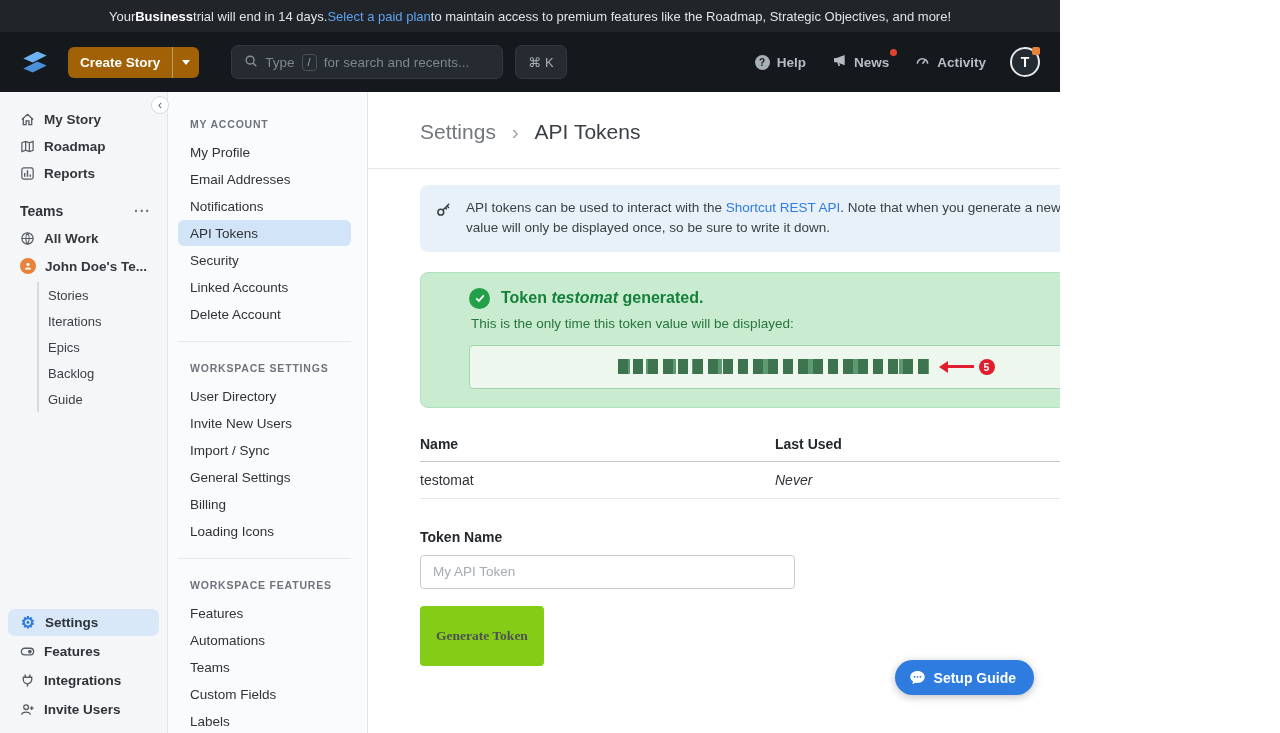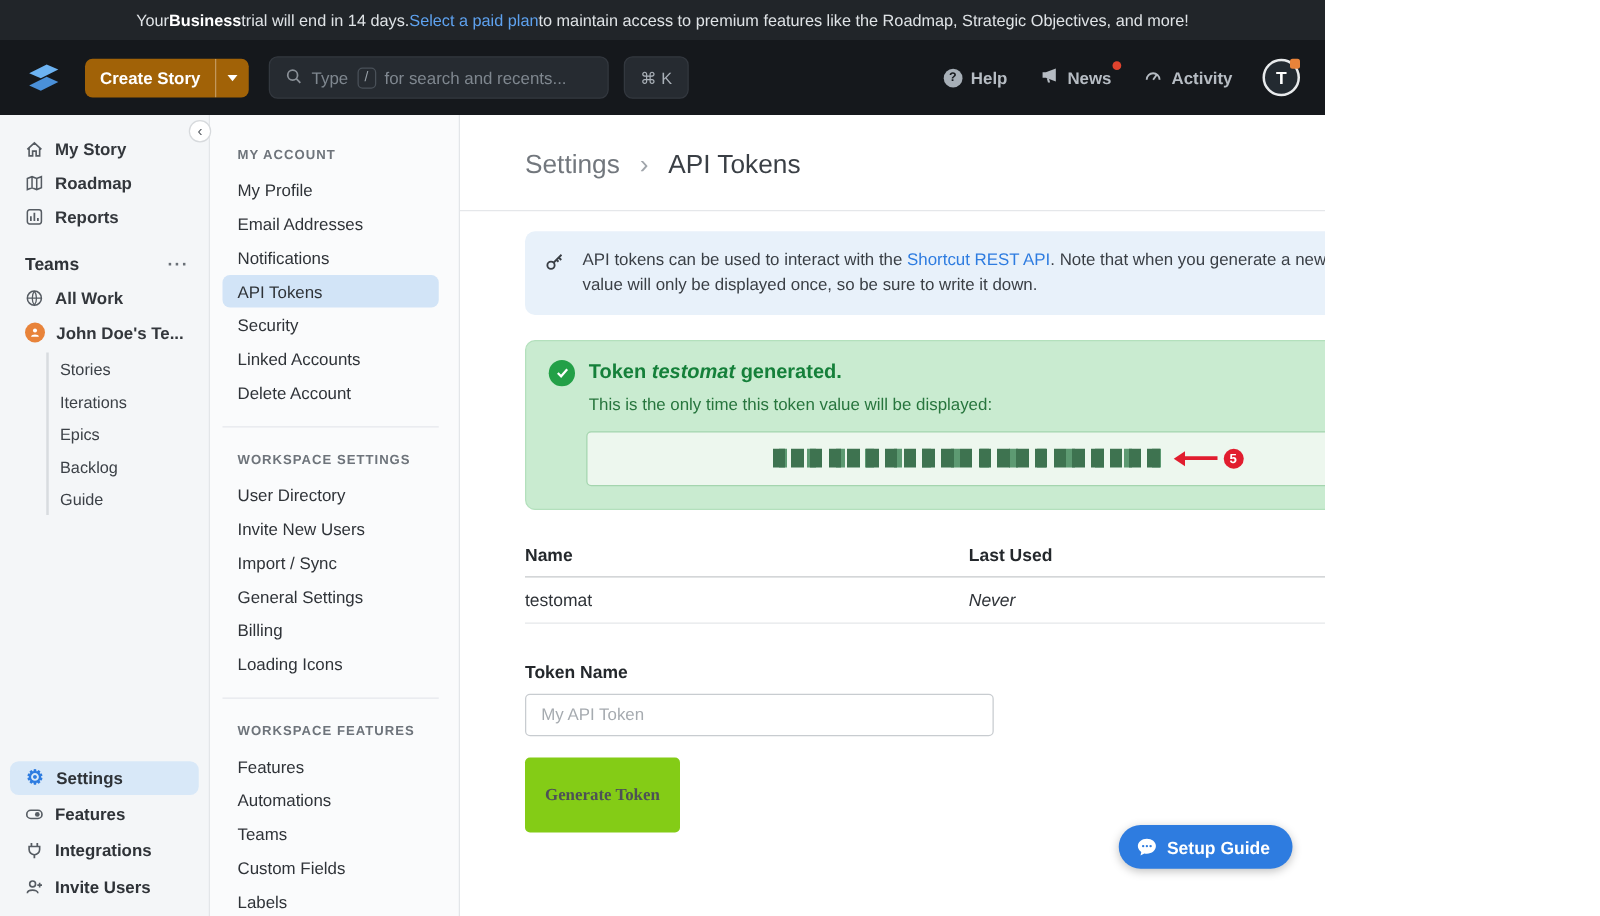--- a/index.html
+++ b/index.html
@@ -13,21 +13,21 @@
   .trial-banner .link { color:#5ea2ef; cursor:pointer; }
 
   
   .topbar { height:60px; background:#15181c; display:flex; align-items:center; padding:0 20px; }
   .logo { width:34px; height:30px; margin-right:14px; display:flex; align-items:center; }
   .create-story { display:flex; background:#a16207; border-radius:6px; overflow:hidden; color:#fff; cursor:pointer; }
   .cs-main { padding:8px 12px; font-size:13.5px; font-weight:700; }
   .cs-caret { padding:8px 9px; border-left:1px solid rgba(255,255,255,.35); display:flex; align-items:center; }
   .caret-down { width:0; height:0; border:4px solid transparent; border-top:5px solid #fff; margin-top:4px; }
   .search-box { width:272px; height:34px; background:#262b31; border:1px solid #33383f; border-radius:7px;
-    display:flex; align-items:center; gap:7px; padding:0 12px; color:#7f878f; font-size:13.5px; margin-left:16px; cursor:text; }
+    display:flex; align-items:center; gap:7px; padding:0 12px; color:#7f878f; font-size:13.5px; margin-left:32px; cursor:text; }
   .slash-key { border:1px solid #4a5159; border-radius:4px; padding:0 5px; font-size:11px; line-height:15px; color:#9aa2aa; }
   .cmdk { height:34px; background:#262b31; border:1px solid #33383f; border-radius:7px; display:flex;
     align-items:center; padding:0 12px; color:#aab1b8; font-size:13px; margin-left:12px; }
   .topbar-spacer { flex:1; }
   .topbar-item { display:flex; align-items:center; gap:7px; color:#b6bcc3; font-size:13.5px; font-weight:600;
     margin-left:26px; position:relative; cursor:pointer; }
   .help-circle { width:15px; height:15px; border-radius:50%; background:#a7afb7; color:#15181c; font-size:10px;
     font-weight:700; display:flex; align-items:center; justify-content:center; }
   .red-dot { position:absolute; top:-4px; right:-8px; width:7px; height:7px; border-radius:50%; background:#e0432e; }
   .avatar { width:30px; height:30px; border-radius:50%; background:#232a31; border:2px solid #e8eaec; color:#fff;
@@ -75,21 +75,21 @@
   .crumb-current { color:#3a3f45; font-weight:500; }
   .content { padding:16px 0 0 52px; width:796px; }
 
   .info-box { background:#e8f1fa; border-radius:8px; padding:13px 16px; display:flex; gap:14px; font-size:13.5px;
     color:#3a3f45; line-height:1.5; align-items:flex-start; width:744px; }
   .info-box svg { margin-top:3px; color:#3a3f45; flex:0 0 auto; }
   .info-link { color:#2e7ce0; cursor:pointer; }
 
   .success-box { width:744px; background:#c9ebd0; border:1px solid #b3e0bc; border-radius:8px; margin-top:20px;
     padding:15px 18px 18px; position:relative; }
-  .success-head { display:flex; gap:11px; align-items:center; }
+  .success-head { display:flex; gap:11px; align-items:center;margin-left:30px; }
   .check-circle { width:21px; height:21px; border-radius:50%; background:#23a047; display:flex; align-items:center;
     justify-content:center; flex:0 0 auto; }
   .success-title { font-size:16px; font-weight:700; color:#15803a; }
   .success-title .token-name { font-style:italic; }
   .success-sub { font-size:13.5px; color:#27753d; margin:7px 0 14px 32px; }
   .token-box { margin-left:30px; margin-right:2px; background:#edf7ee; border:1px solid #a4d5ae; border-radius:4px;
     height:44px; display:flex; align-items:center; justify-content:center; }
   .token-pixels { width:312px; height:15px;
     background-image:
       repeating-linear-gradient(90deg,#3e7350 0 10px,rgba(0,0,0,0) 10px 15px),

